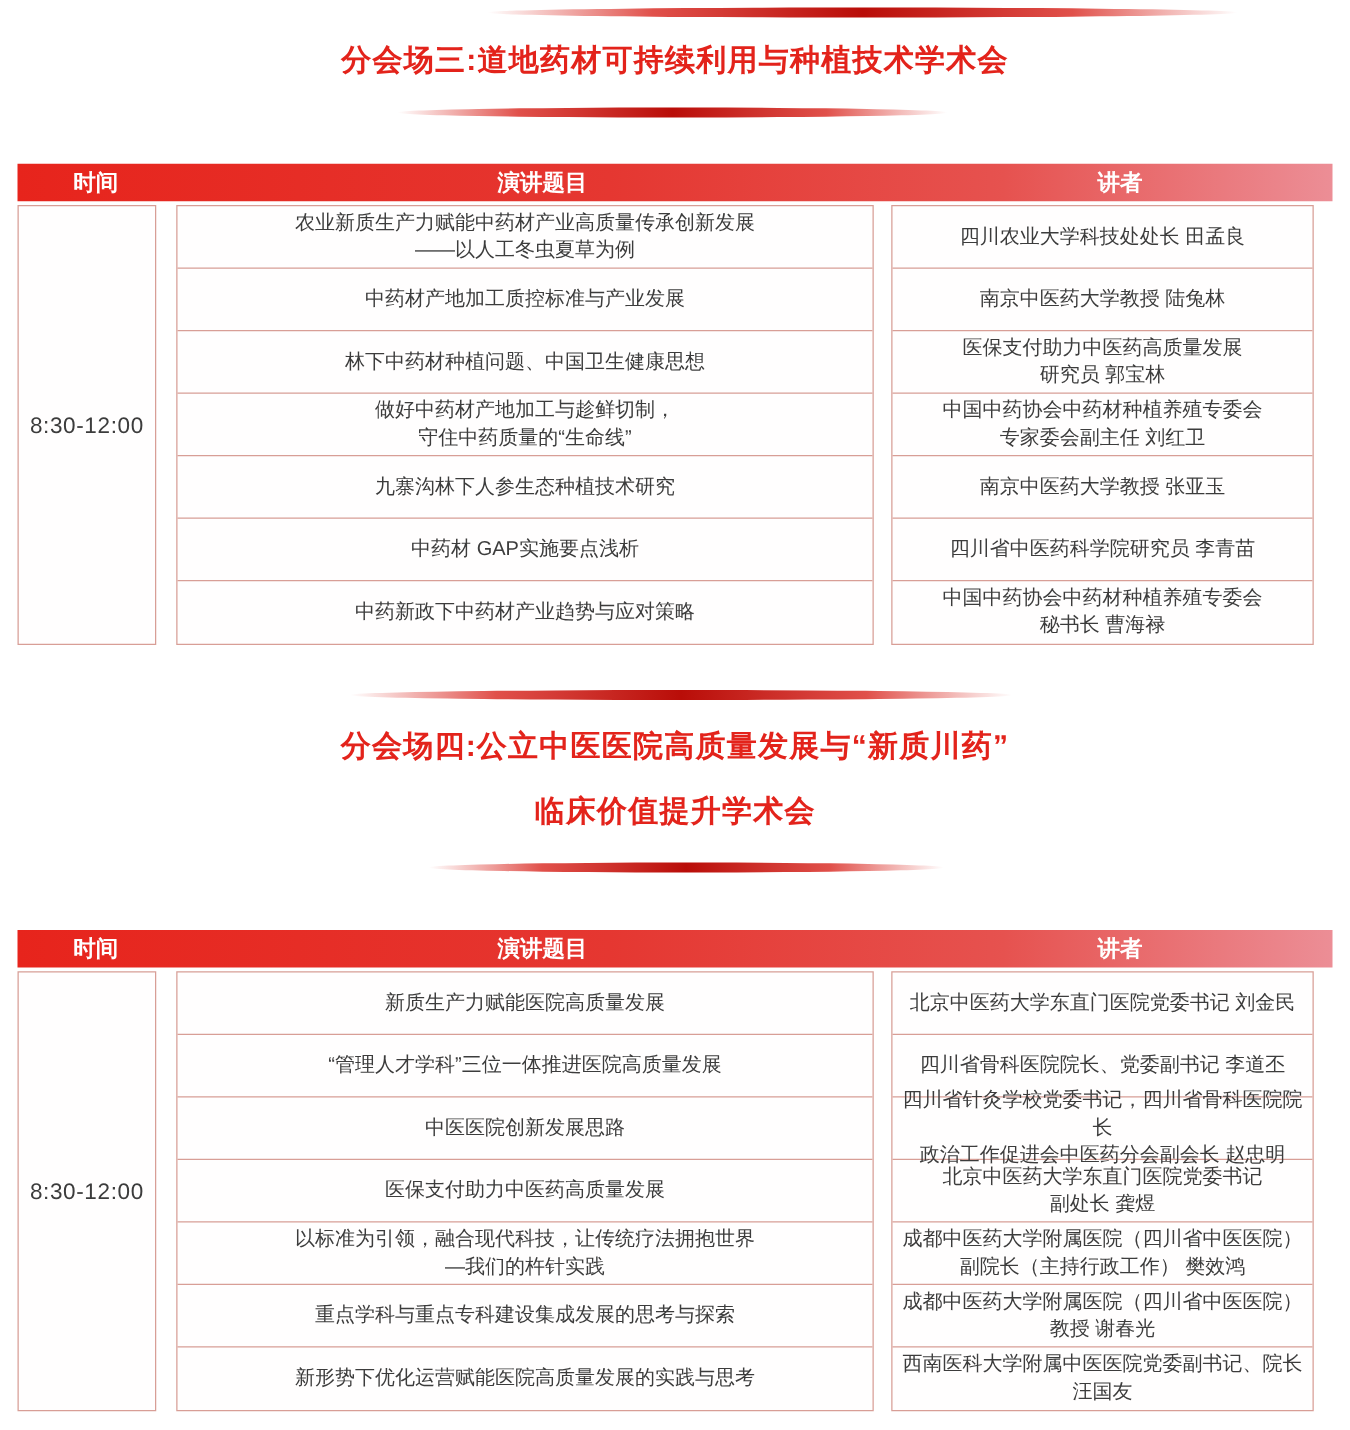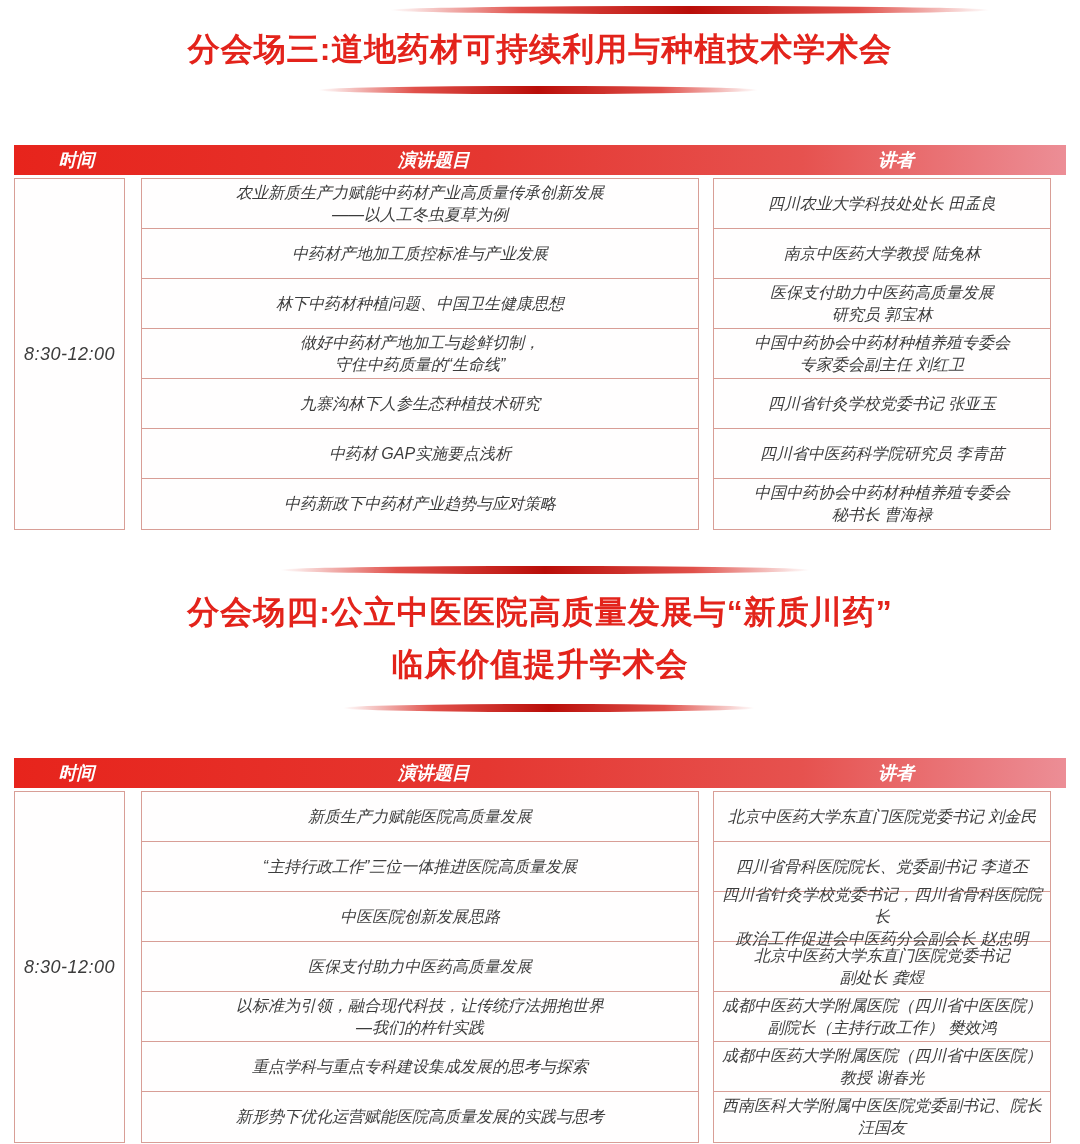--- a/index.html
+++ b/index.html
@@ -25,30 +25,30 @@
   }
   .s1a { margin:6px 0 0 390px;  width:600px; }
   .s1b { margin:14px 0 0 318px; width:440px; }
   .s2a { margin:36px 0 0 280px; width:530px; }
   .s2b { margin:14px 0 0 343px; width:412px; }
 
   .section-title {
     margin:12px 20px 0 20px;
     text-align:center;
     color:#e3231b;
-    font-size:32px;
+    font-size:24px;
     line-height:46px;
     font-weight:800;
     letter-spacing:1px;
     white-space:pre-line;
   }
   .section-title.two-line { line-height:52px; }
 
   
-  .agenda-table { margin:51px 14px 0 14px; width:1052px;font-style:italic; }
+  .agenda-table { margin:37px 14px 0 14px; width:1052px; }
   .agenda-table.second { margin-top:46px; }
 
   .thead {
     display:flex; align-items:center;
     height:30px;
     background:linear-gradient(90deg,#e7241c 0%, #e53731 45%, #e6524f 75%, #ec8e96 100%);
     color:#ffffff; font-weight:bold; font-size:18px;
   }
   .th { text-align:center; }
   .t-time    { width:125px; }
@@ -112,21 +112,21 @@
         <div class="cell">中药新政下中药材产业趋势与应对策略</div>
       </div>
       <div class="gap2"></div>
       <div class="colbox col-speaker">
         <div class="cell">四川农业大学科技处处长 田孟良</div>
         <div class="cell">南京中医药大学教授 陆兔林</div>
         <div class="cell">医保支付助力中医药高质量发展
 研究员 郭宝林</div>
         <div class="cell">中国中药协会中药材种植养殖专委会
 专家委会副主任 刘红卫</div>
-        <div class="cell">四川省针灸学校党委书记 张亚玉</div>
+        <div class="cell">南京中医药大学教授 张亚玉</div>
         <div class="cell">四川省中医药科学院研究员 李青苗</div>
         <div class="cell">中国中药协会中药材种植养殖专委会
 秘书长 曹海禄</div>
       </div>
     </div>
   </div>
 
   <div class="swoosh s2a"></div>
   <h1 class="section-title two-line">分会场四:公立中医医院高质量发展与“新质川药”
 临床价值提升学术会</h1>
@@ -140,21 +140,21 @@
       <span class="gap2"></span>
       <span class="th t-speaker">讲者</span>
     </div>
     <div class="tbody">
       <div class="time-box">
         <span>8:30-12:00</span>
       </div>
       <div class="gap1"></div>
       <div class="colbox col-title">
         <div class="cell">新质生产力赋能医院高质量发展</div>
-        <div class="cell">“主持行政工作”三位一体推进医院高质量发展</div>
+        <div class="cell">“管理人才学科”三位一体推进医院高质量发展</div>
         <div class="cell">中医医院创新发展思路</div>
         <div class="cell">医保支付助力中医药高质量发展</div>
         <div class="cell">以标准为引领，融合现代科技，让传统疗法拥抱世界
 —我们的杵针实践</div>
         <div class="cell">重点学科与重点专科建设集成发展的思考与探索</div>
         <div class="cell">新形势下优化运营赋能医院高质量发展的实践与思考</div>
       </div>
       <div class="gap2"></div>
       <div class="colbox col-speaker">
         <div class="cell">北京中医药大学东直门医院党委书记 刘金民</div>

